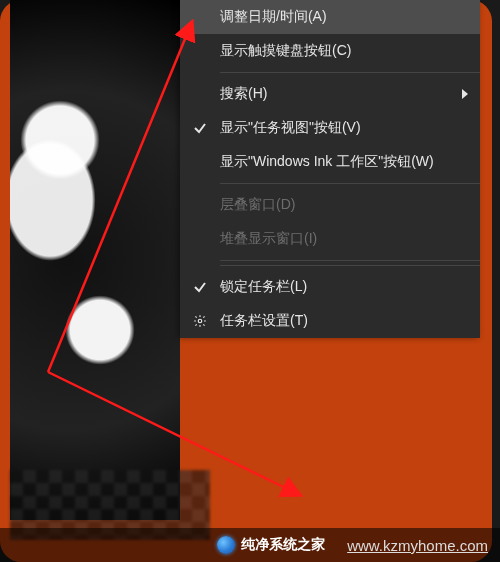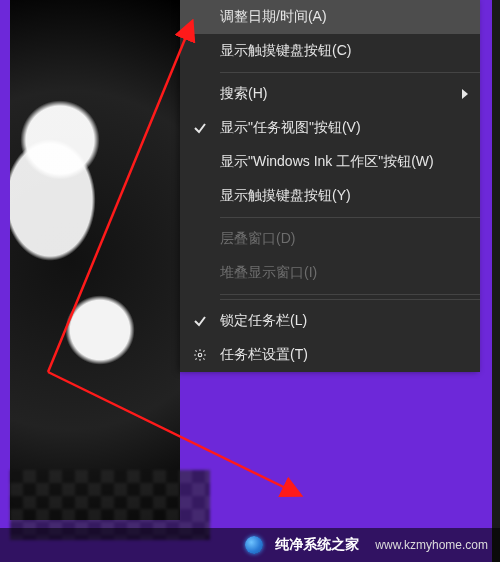--- a/index.html
+++ b/index.html
@@ -8,21 +8,22 @@
     width: 500px;
     height: 562px;
     overflow: hidden;
     font-family: "Microsoft YaHei", "Segoe UI", sans-serif;
     background: #1a1a1a;
   }
   .canvas {
     position: relative;
     width: 492px;
     height: 562px;
-    background: #6d28d9;
+    background: #c2410c;
+    border-radius: 21px;
   }
   
   .wallpaper {
     position: absolute;
     left: 10px;
     top: 0;
     width: 170px;
     height: 520px;
     background:
       radial-gradient(ellipse 120px 160px at 40px 200px, rgba(255,255,255,0.9) 0%, rgba(255,255,255,0.9) 35%, rgba(0,0,0,0.0) 38%) ,
@@ -116,33 +117,34 @@
     height: 34px;
     background: rgba(0,0,0,0.55);
     color: #fff;
     display: flex;
     align-items: center;
     justify-content: flex-end;
     padding-right: 12px;
     box-sizing: border-box;
     font-size: 14px;
     font-weight: 600;
-    gap: 12px;
+    gap: 6px;
   }
   .watermark .logo {
     width: 18px; height: 18px;
     border-radius: 50%;
     background: radial-gradient(circle at 35% 35%, #6ec3ff 0%, #2a7bd6 55%, #1757a6 100%);
     box-shadow: 0 0 4px rgba(56,160,255,.9);
   }
   .watermark .url {
     font-weight: 400;
-    font-size: 12px;
+    font-size: 15px;
     color: #dcdcdc;
-    margin-left: 4px;
+    margin-left: 16px;
+    text-decoration: underline;
   }
 </style>
 </head>
 <body>
 <div class="canvas">
 
   <div class="wallpaper">
     <div class="swirl" style="left:-30px;top:60px;width:160px;height:160px;"></div>
     <div class="swirl" style="left:20px;top:260px;width:140px;height:140px;"></div>
   </div>
@@ -176,23 +178,20 @@
           </svg>
       </span>
       <span>显示"任务视图"按钮(V)</span>
     </div>
 
 
     <div class="item">
       <span>显示"Windows Ink 工作区"按钮(W)</span>
     </div>
 
-    <div class="item">
-      <span>显示触摸键盘按钮(Y)</span>
-    </div>
 
     <div class="sep"></div>
 
     <div class="item disabled">
       <span>层叠窗口(D)</span>
     </div>
 
 
     <div class="item disabled">
       <span>堆叠显示窗口(I)</span>

